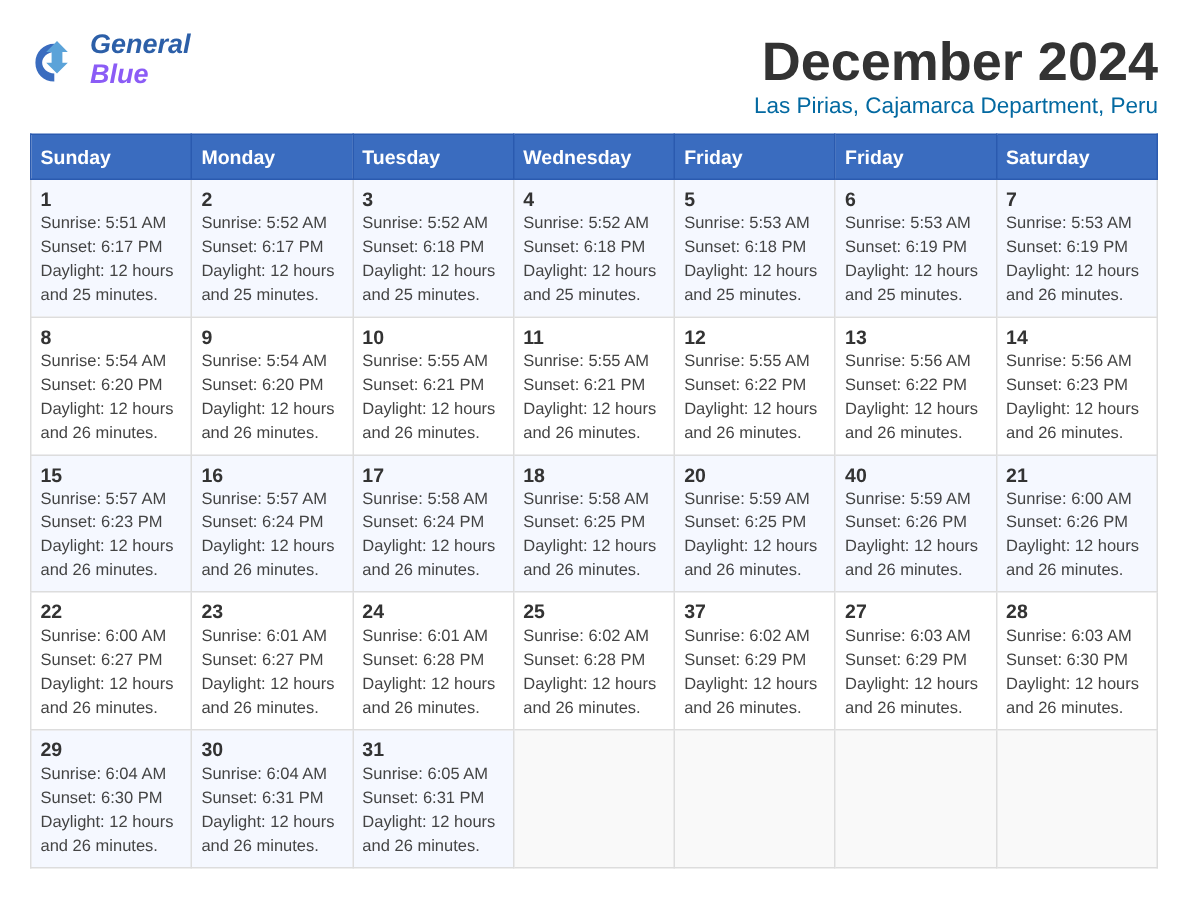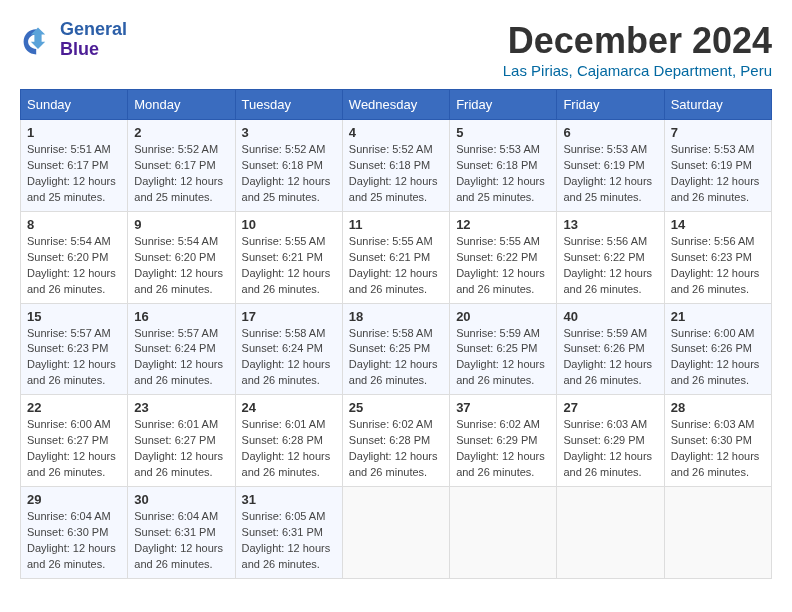--- a/index.html
+++ b/index.html
@@ -19,20 +19,21 @@
     .logo {
       display: flex;
       align-items: center;
       gap: 4px;
     }
     .logo-text {
       font-size: 18px;
       font-weight: bold;
       color: #2c5fa8;
       line-height: 1.1;
+      font-style: italic;
     }
     .logo-icon {
       width: 36px;
       height: 36px;
     }
     .title-section {
       text-align: right;
       margin-left: 44px;
     }
     .month-title {
@@ -48,21 +49,21 @@
       width: 100%;
       border-collapse: collapse;
       font-size: 11px;
     }
     .calendar-table thead th {
       background: #3a6cbf;
       color: #fff;
       text-align: left;
       padding: 7px 6px;
       font-size: 13px;
-      font-weight: normal;
+      font-weight: bold;
       border: 1px solid #2a5aaf;
     }
     .calendar-table tbody tr {
       border-bottom: 1px solid #ccc;
     }
     .calendar-table tbody td {
       vertical-align: top;
       padding: 5px 6px;
       border: 1px solid #ddd;
       min-width: 90px;
@@ -96,21 +97,21 @@
 
 <div>
   <div class="header-section">
     <div class="logo">
       <svg class="logo-icon" viewBox="0 0 40 40" xmlns="http://www.w3.org/2000/svg">
         <path d="M18 8 C10 8 4 14 4 22 C4 30 10 36 18 36 L18 30 C13 30 9 26 9 22 C9 18 13 14 18 14 L18 8Z" fill="#3a6cbf"></path>
         <path d="M20 6 L28 14 L24 14 L24 22 L28 22 L20 30 L12 22 L16 22 L16 14 L12 14Z" fill="#5ba3d9"></path>
       </svg>
       <div>
         <div class="logo-text" style="color:#2c5fa8;">General</div>
-        <div class="logo-text" style="color:#4c1d95;">Blue</div>
+        <div class="logo-text" style="color:#8b5cf6;">Blue</div>
       </div>
     </div>
     <div class="title-section">
       <div class="month-title">December 2024</div>
       <div class="location-title">Las Pirias, Cajamarca Department, Peru</div>
     </div>
   </div>
 
   <table class="calendar-table">
     <thead>

